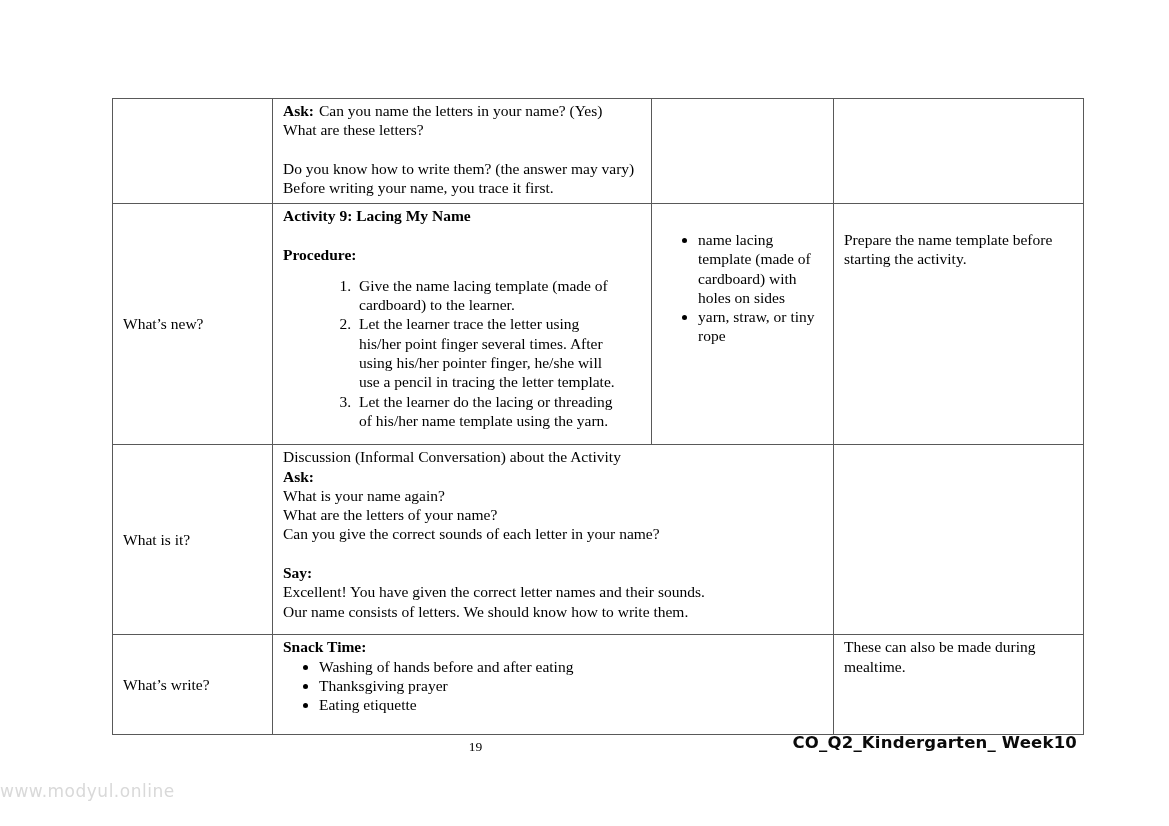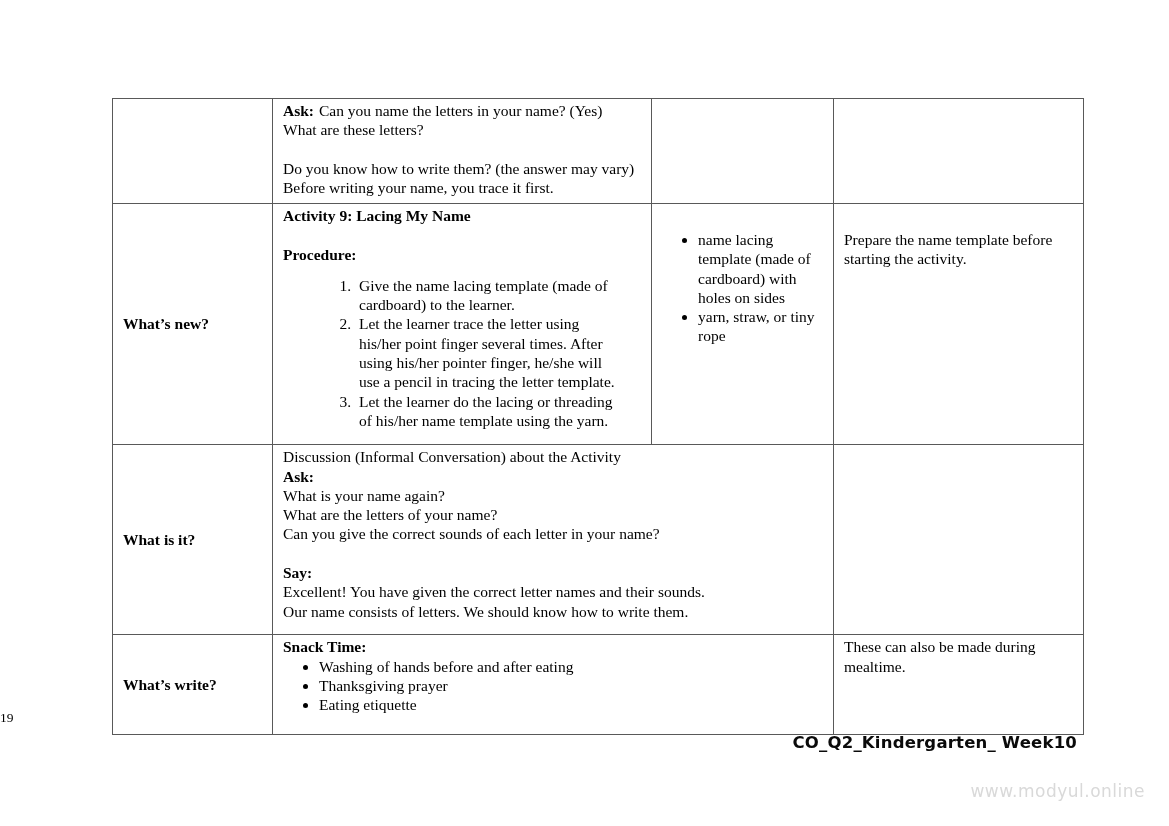--- a/index.html
+++ b/index.html
@@ -23,21 +23,21 @@
   }
   td {
     border: 1px solid #595959;
     vertical-align: top;
     padding: 2px 16px 2px 10px;
     font-size: 15.5px;
     line-height: 19.3px;
   }
   td.label-cell {
     vertical-align: middle;
-    font-weight: bold;
+    font-weight: normal;
   }
   .b { font-weight: bold; }
   .label-gap { margin-right: 5px; }
   .spacer { height: 19.3px; }
   ol.procedure {
     margin: 12px;
     padding-left: 60px;
     list-style-type: decimal;
   }
   ol.procedure li { padding-left: 4px; }
@@ -47,42 +47,43 @@
     list-style-type: disc;
   }
   ul.snack {
     margin: 0;
     padding-left: 36px;
     list-style-type: disc;
   }
   .note-offset { margin-top: 24px; }
   .page-number {
     position: absolute;
-    top: 710px;
+    top: 739px;
     left: 0;
     width: 951px;
+    text-align: center;
     font-size: 13.5px;
     font-family: "Liberation Serif", serif;
   }
   .footer-code {
     position: absolute;
     top: 733px;
     right: 92px;
     font-family: "DejaVu Sans", sans-serif;
     font-weight: bold;
     font-size: 16.5px;
     letter-spacing: 0.2px;
     color: #0a0a0a;
   }
   .watermark {
     position: absolute;
     top: 781px;
     left: 0;
     width: 1145px;
-    text-align: right;
+    text-align: left;
     font-family: "DejaVu Sans", sans-serif;
     font-size: 17px;
     letter-spacing: 0.5px;
     color: #d9d9d9;
   }
 </style>
 </head>
 <body>
 
 <div class="page">

